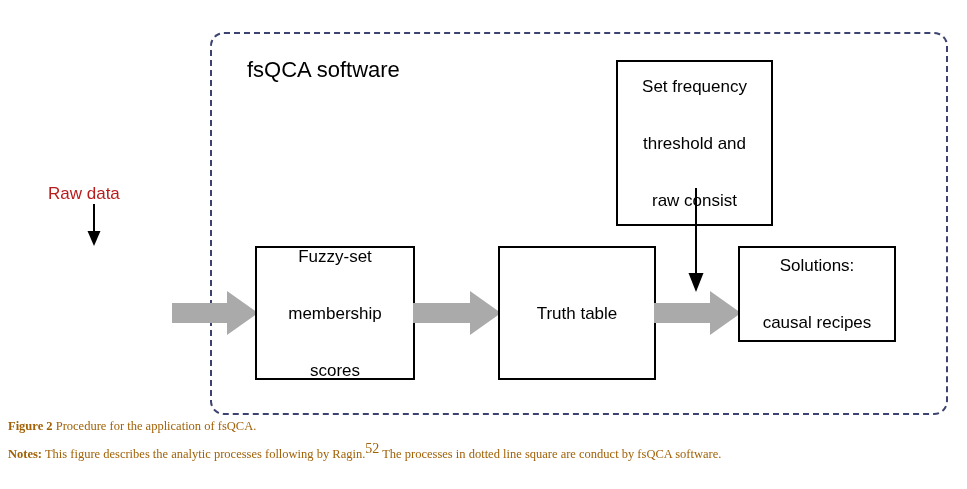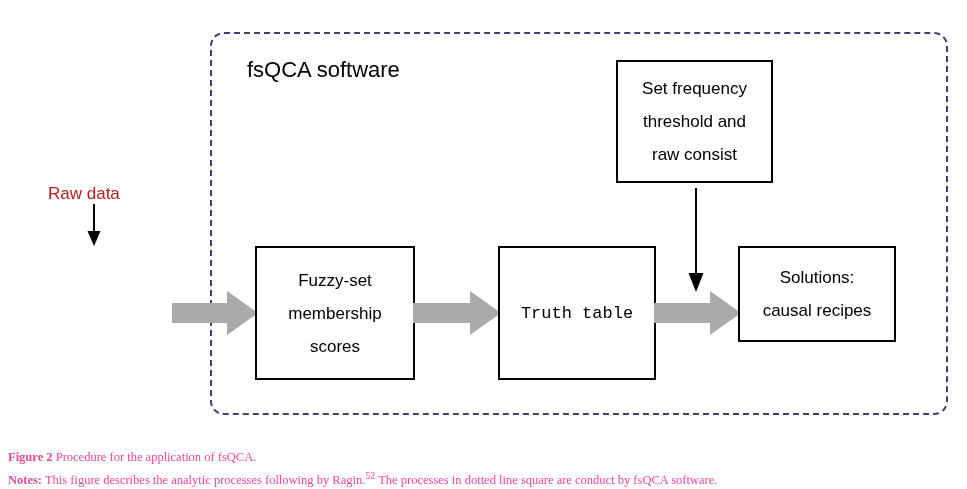--- a/index.html
+++ b/index.html
@@ -45,27 +45,27 @@
     display: flex;
     flex-direction: column;
     align-items: center;
     justify-content: center;
     color: #000000;
     font-size: 17px;
     line-height: 1.0;
     text-align: center;
   }
   .pbox .line { display: block; }
-  .pbox .line + .line { margin-top: 16px; }
+  .pbox .line + .line { margin-top: 40px; }
 
   #box-calibration { left: 14px;  top: 244px; width: 161px; height: 136px; }
   #box-fuzzyset    { left: 255px; top: 246px; width: 160px; height: 134px; }
-  #box-truthtable  { left: 498px; top: 246px; width: 158px; height: 134px; font-family: Liberation Mono, monospace; }
+  #box-truthtable  { left: 498px; top: 246px; width: 158px; height: 134px; }
   #box-solutions   { left: 738px; top: 246px; width: 158px; height: 96px; }
-  #box-threshold   { left: 616px; top: 60px;  width: 157px; height: 123px; }
+  #box-threshold   { left: 616px; top: 60px;  width: 157px; height: 166px; }
 
   
   .garrow {
     position: absolute;
     height: 44px;
   }
   .garrow svg { display: block; width: 100%; height: 100%; }
   #arrow-1 { left: 172px; top: 291px; width: 86px; }
   #arrow-2 { left: 413px; top: 291px; width: 88px; }
   #arrow-3 { left: 654px; top: 291px; width: 87px; }
@@ -82,29 +82,29 @@
     top: 184px;
     font-size: 17px;
     color: #b91c1c;
     white-space: nowrap;
   }
 
   
   #caption {
     position: absolute;
     left: 8px;
-    top: 447px;
+    top: 416px;
     width: 955px;
     font-family: "Liberation Serif", serif;
     font-size: 12.5px;
     line-height: 1.65;
-    color: #ec4899;
+    color: #a16207;
   }
   #caption .bold { font-weight: bold; }
-  #caption sup { font-size: 10px; vertical-align: super; text-align: right; }
+  #caption sup { font-size: 14px; vertical-align: super; text-align: right; }
   .cap-line { display: block; white-space: nowrap; }
 </style>
 </head>
 <body>
 
 <div id="page">
 
   <div id="fsqca-container"></div>
   <div id="fsqca-container-label">fsQCA software</div>
 

